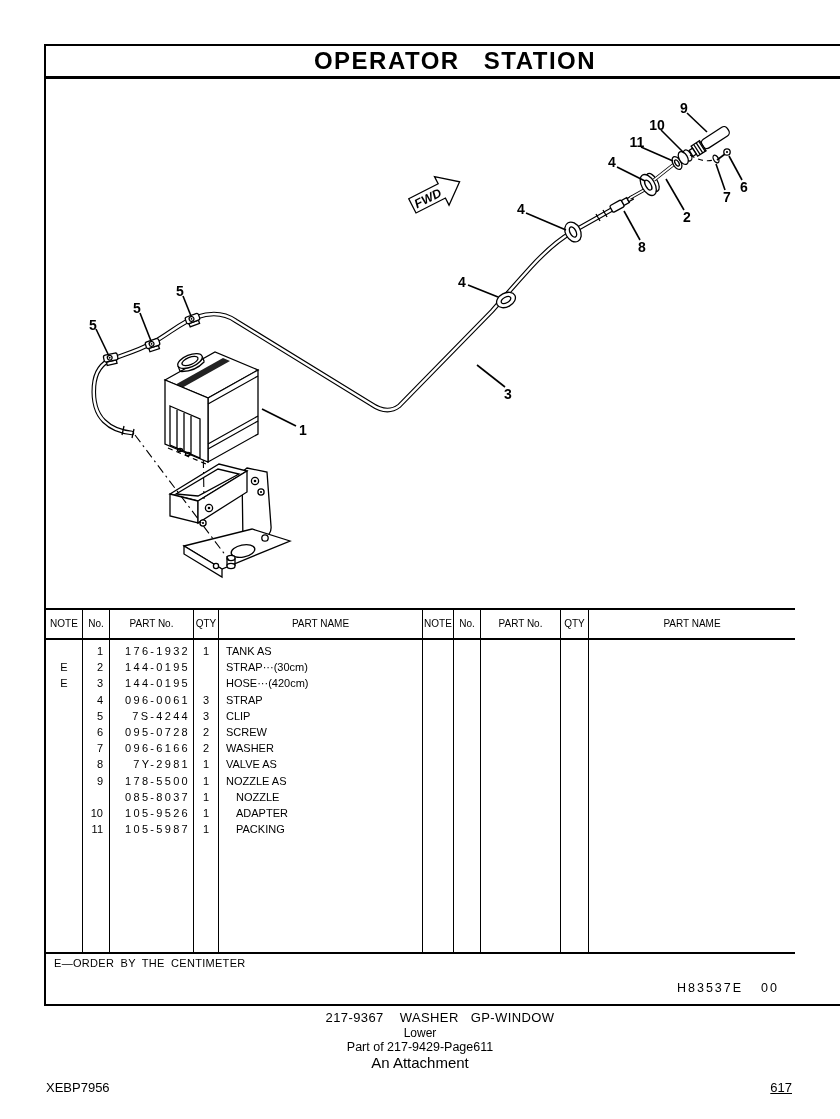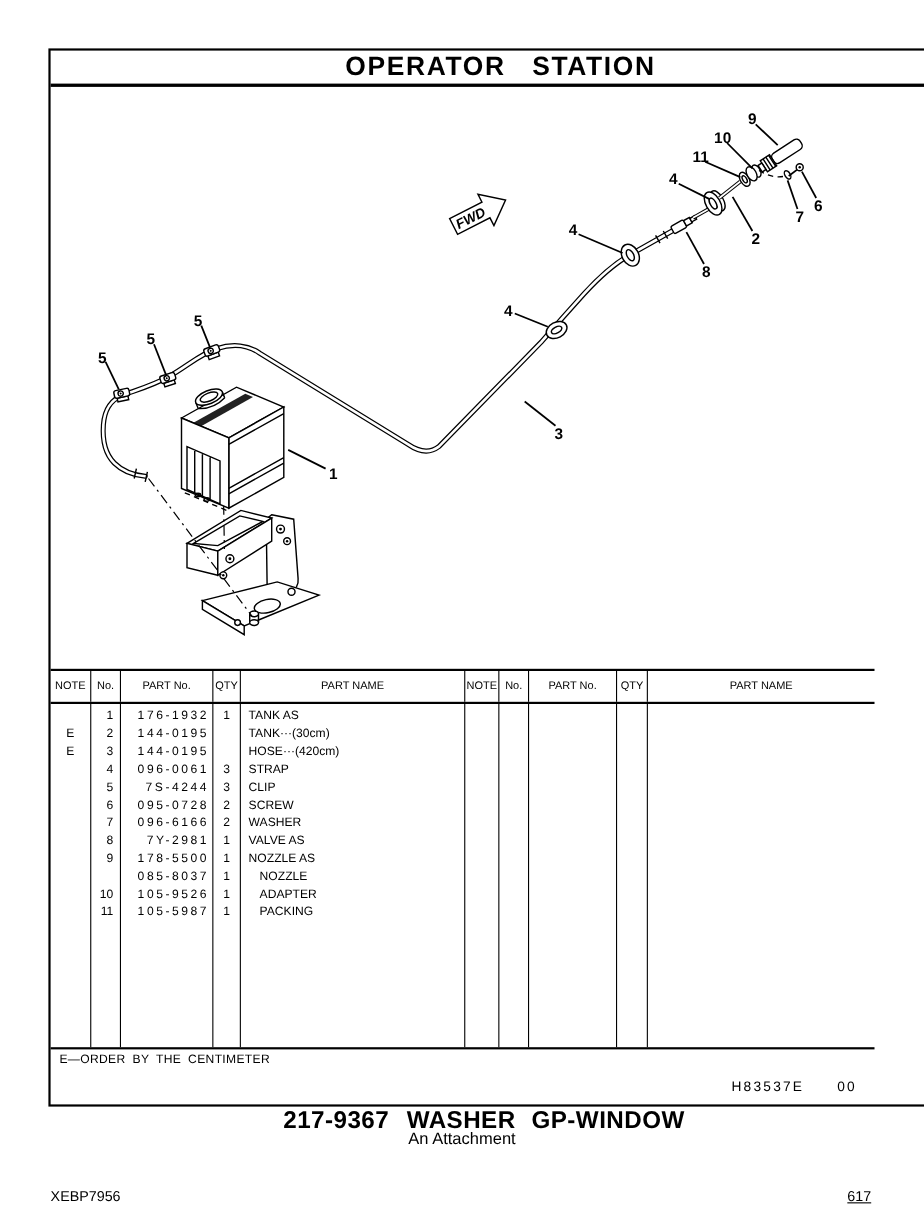--- a/index.html
+++ b/index.html
@@ -24,24 +24,24 @@
   .cell{height:16.2px;line-height:16.2px;font-size:11px;white-space:nowrap;}
   .c-note{text-align:center;}
   .c-no{text-align:right;padding-right:6px;}
   .c-part{text-align:right;padding-right:3px;letter-spacing:2.3px;}
   .c-qty{text-align:center;}
   .c-name{text-align:left;padding-left:7px;}
   .c-name.indent{padding-left:17px;}
   .tfoot{border-top:2.5px solid #000;height:46px;position:relative;box-sizing:content-box;}
   .order-note{position:absolute;left:8px;top:3px;font-size:11px;word-spacing:3px;letter-spacing:0.3px;}
   .doc-code{position:absolute;right:16px;bottom:5px;font-size:12.5px;letter-spacing:2px;}
-  .doc-code .rev{margin-left:30px;}
+  .doc-code .rev{margin-left:18px;}
   
   .caption{position:absolute;left:0;top:1008px;width:840px;text-align:center;}
-  .cap-line1{font-size:22px;font-weight:bold;line-height:19px;letter-spacing:0.4px;padding-left:40px;}
+  .cap-line1{font-size:13px;font-weight:normal;line-height:19px;letter-spacing:0.4px;padding-left:40px;}
   .cap-line1 .gap{display:inline-block;width:16px;}
   .cap-line1 .nm{word-spacing:8px;}
   .cap-line2{font-size:12px;line-height:13px;}
   .cap-line3{font-size:12.5px;line-height:14px;}
   .cap-line4{font-size:15px;line-height:17px;}
   .corner{position:absolute;font-size:13px;}
   .corner.l{left:46px;top:1080px;}
   .corner.r{right:48px;top:1080px;text-decoration:underline;}
   
   .hoseO{fill:none;stroke:#000;stroke-width:4.6;stroke-linecap:round;}
@@ -298,21 +298,21 @@
         <div class="cell c-qty">2</div>
         <div class="cell c-qty">2</div>
         <div class="cell c-qty">1</div>
         <div class="cell c-qty">1</div>
         <div class="cell c-qty">1</div>
         <div class="cell c-qty">1</div>
         <div class="cell c-qty">1</div>
       </div>
       <div class="col w-name">
         <div class="cell c-name">TANK AS</div>
-        <div class="cell c-name">TANK···(30cm)</div>
+        <div class="cell c-name">STRAP···(30cm)</div>
         <div class="cell c-name">HOSE···(420cm)</div>
         <div class="cell c-name">STRAP</div>
         <div class="cell c-name">CLIP</div>
         <div class="cell c-name">SCREW</div>
         <div class="cell c-name">WASHER</div>
         <div class="cell c-name">VALVE AS</div>
         <div class="cell c-name">NOZZLE AS</div>
         <div class="cell c-name indent">NOZZLE</div>
         <div class="cell c-name indent">ADAPTER</div>
         <div class="cell c-name indent">PACKING</div>
@@ -329,17 +329,19 @@
         <span>H83537E</span><span class="rev">00</span>
       </div>
     </div>
   </div>
 </div>
 
 <div class="caption">
   <div class="cap-line1">
     <span>217-9367</span><span class="gap"></span><span class="nm">WASHER GP-WINDOW</span>
   </div>
+  <div class="cap-line2">Lower</div>
+  <div class="cap-line3">Part of 217-9429-Page611</div>
   <div class="cap-line4">An Attachment</div>
 </div>
 
 <div class="corner l">XEBP7956</div>
 <div class="corner r">617</div>
 
 </body></html>

